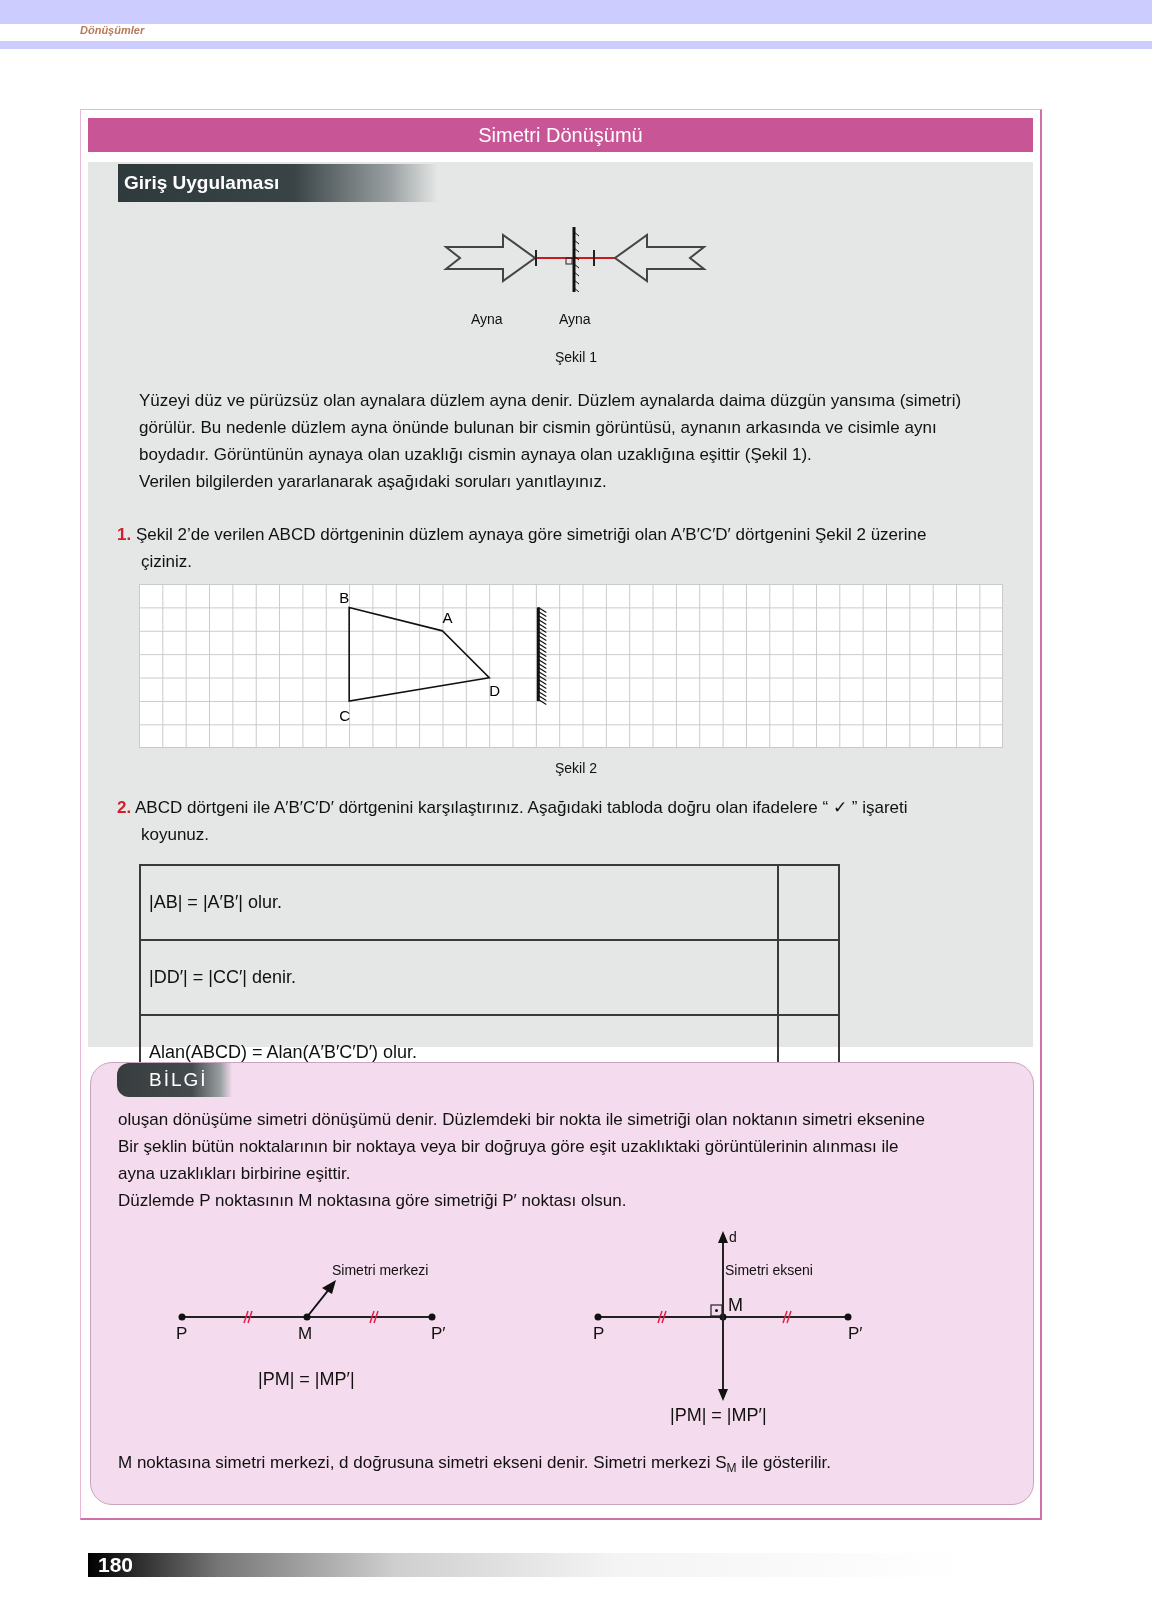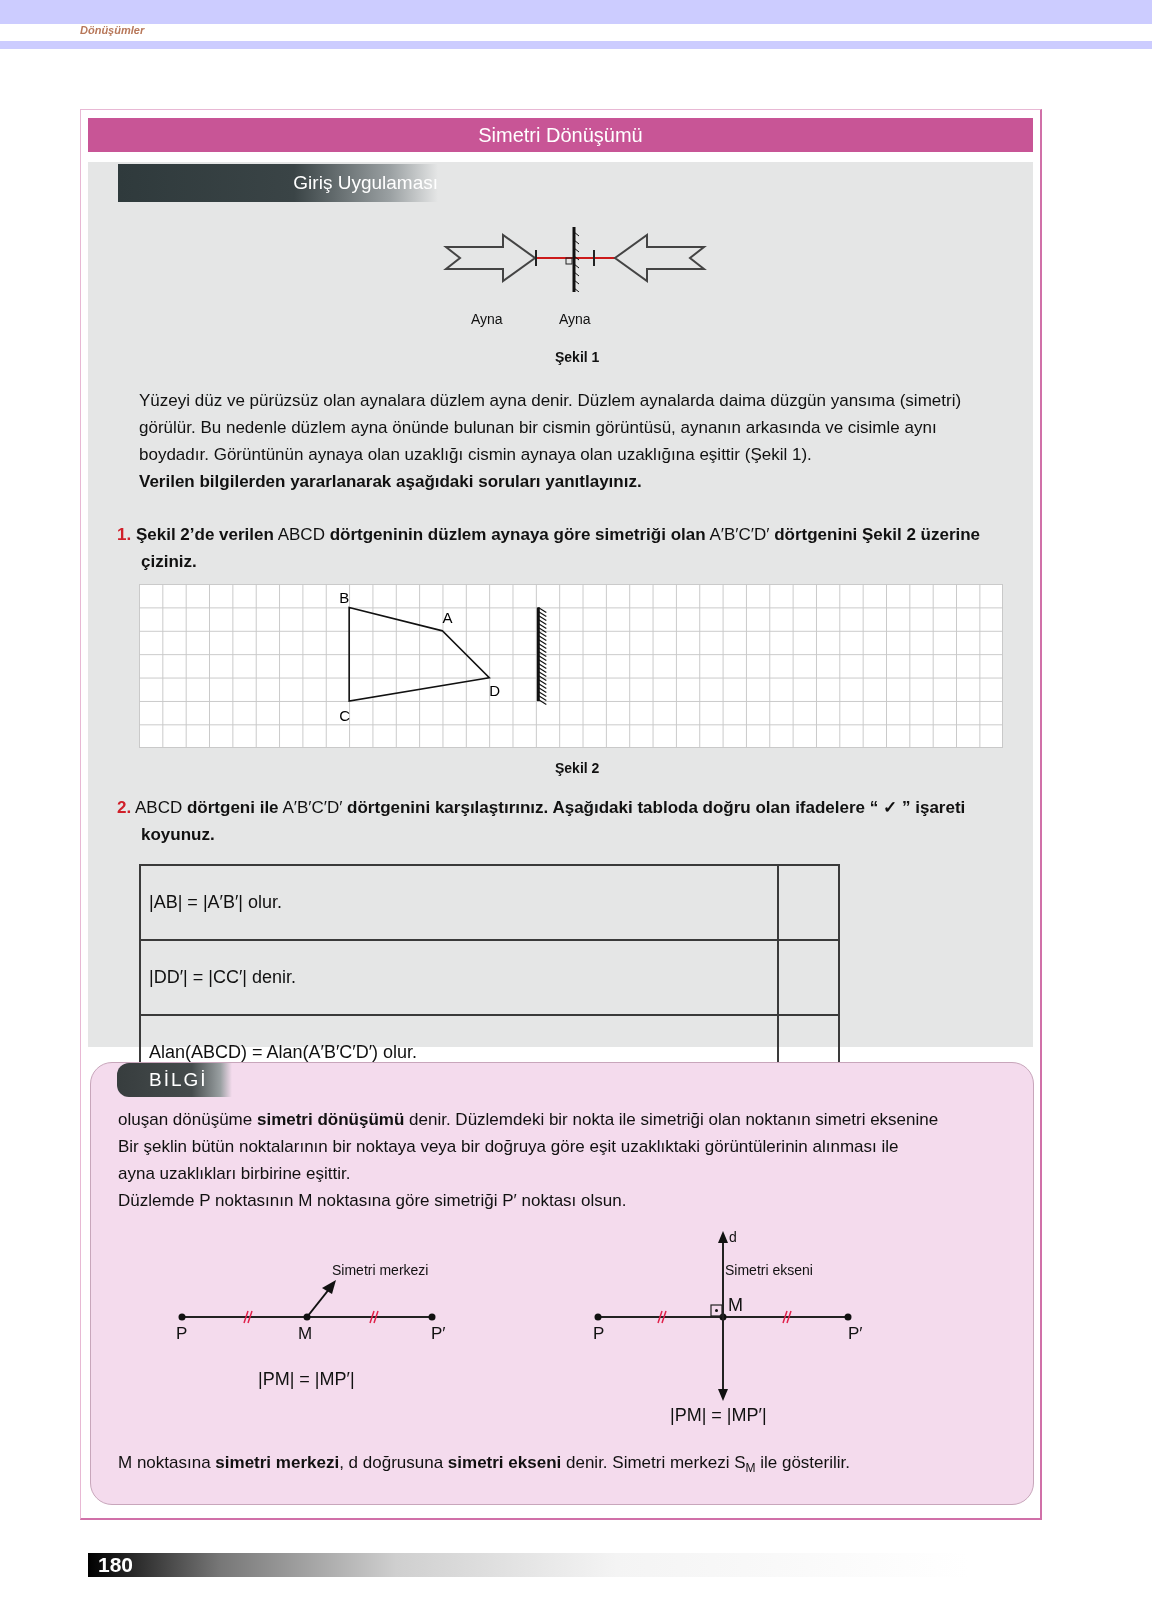--- a/index.html
+++ b/index.html
@@ -4,25 +4,25 @@
 <style>
   html, body { margin:0; padding:0; }
   body { width:1152px; height:1624px; position:relative; background:#ffffff; font-family:"Liberation Sans", sans-serif; color:#111; overflow:hidden; }
   .abs { position:absolute; }
   .topband { left:0; top:0; width:1152px; height:24px; background:#ccccff; }
   .topband2 { left:0; top:41px; width:1152px; height:8px; background:#ccccff; }
   .runhead { left:80px; top:24px; font-size:11px; font-style:italic; font-weight:bold; color:#b8785a; }
   .frame { left:80px; top:109px; width:962px; height:1411px; border:1px solid #e8b8d4; border-right:2px solid #d070a8; border-bottom:2px solid #d070a8; box-sizing:border-box; }
   .titlebar { left:88px; top:118px; width:945px; height:34px; background:#c85596; color:#fff; font-size:20px; text-align:center; line-height:34px; }
   .graybox { left:88px; top:162px; width:945px; height:885px; background:#e5e6e6; }
-  .giris { left:118px; top:164px; width:320px; height:38px; background:linear-gradient(to right,#2f3a3c 0%,#3a4446 55%,#9aa0a2 85%,#e5e6e6 100%); color:#fff; font-weight:normal; font-size:19px; line-height:38px; padding-left:6px; box-sizing:border-box;text-align:right; }
+  .giris { left:118px; top:164px; width:320px; height:38px; background:linear-gradient(to right,#2f3a3c 0%,#3a4446 55%,#9aa0a2 85%,#e5e6e6 100%); color:#fff; font-weight:bold; font-size:19px; line-height:38px; padding-left:6px; box-sizing:border-box; }
   .label-small { font-size:14px; }
   .para { font-size:17px; line-height:27px; }
   .qnum { color:#d0202a; font-weight:bold; }
-  .bold { font-weight:bold; }
+  .bold { font-weight:normal; }
   .grid { left:139px; top:584px; width:864px; height:164px; background-color:#fff;
           background-image:linear-gradient(to right,#c9c9c9 1px,transparent 1px),linear-gradient(to bottom,#c9c9c9 1px,transparent 1px);
           background-size:23.35px 23.4px; border-right:1px solid #c9c9c9; border-bottom:1px solid #c9c9c9; box-sizing:border-box; }
   table.cmp { border-collapse:collapse; position:absolute; left:139px; top:864px; }
   table.cmp td { border:2px solid #3a3a3a; height:37px; font-size:18px; padding:18px 8px; }
   table.cmp td.stmt { width:620px; }
   table.cmp td.chk { width:43px; }
   .bilgi { left:90px; top:1062px; width:944px; height:443px; background:#f4dbed; border:1px solid #c8a6bb; border-radius:22px; box-sizing:border-box; }
   .bilgitag { left:117px; top:1063px; width:115px; height:34px; background:linear-gradient(to right,#373d3e 0%,#454b4c 65%,#9aa0a2 90%,#f4dbed 100%); border-radius:12px 0 0 12px; color:#fff; font-weight:normal; font-size:19px; letter-spacing:2px; line-height:34px; padding-left:32px; box-sizing:border-box; }
   .footerbar { left:88px; top:1553px; width:880px; height:24px; background:linear-gradient(to right,#000 0%,#777 15%,#cfcfcf 35%,#f4f4f4 60%,#fff 100%); }

